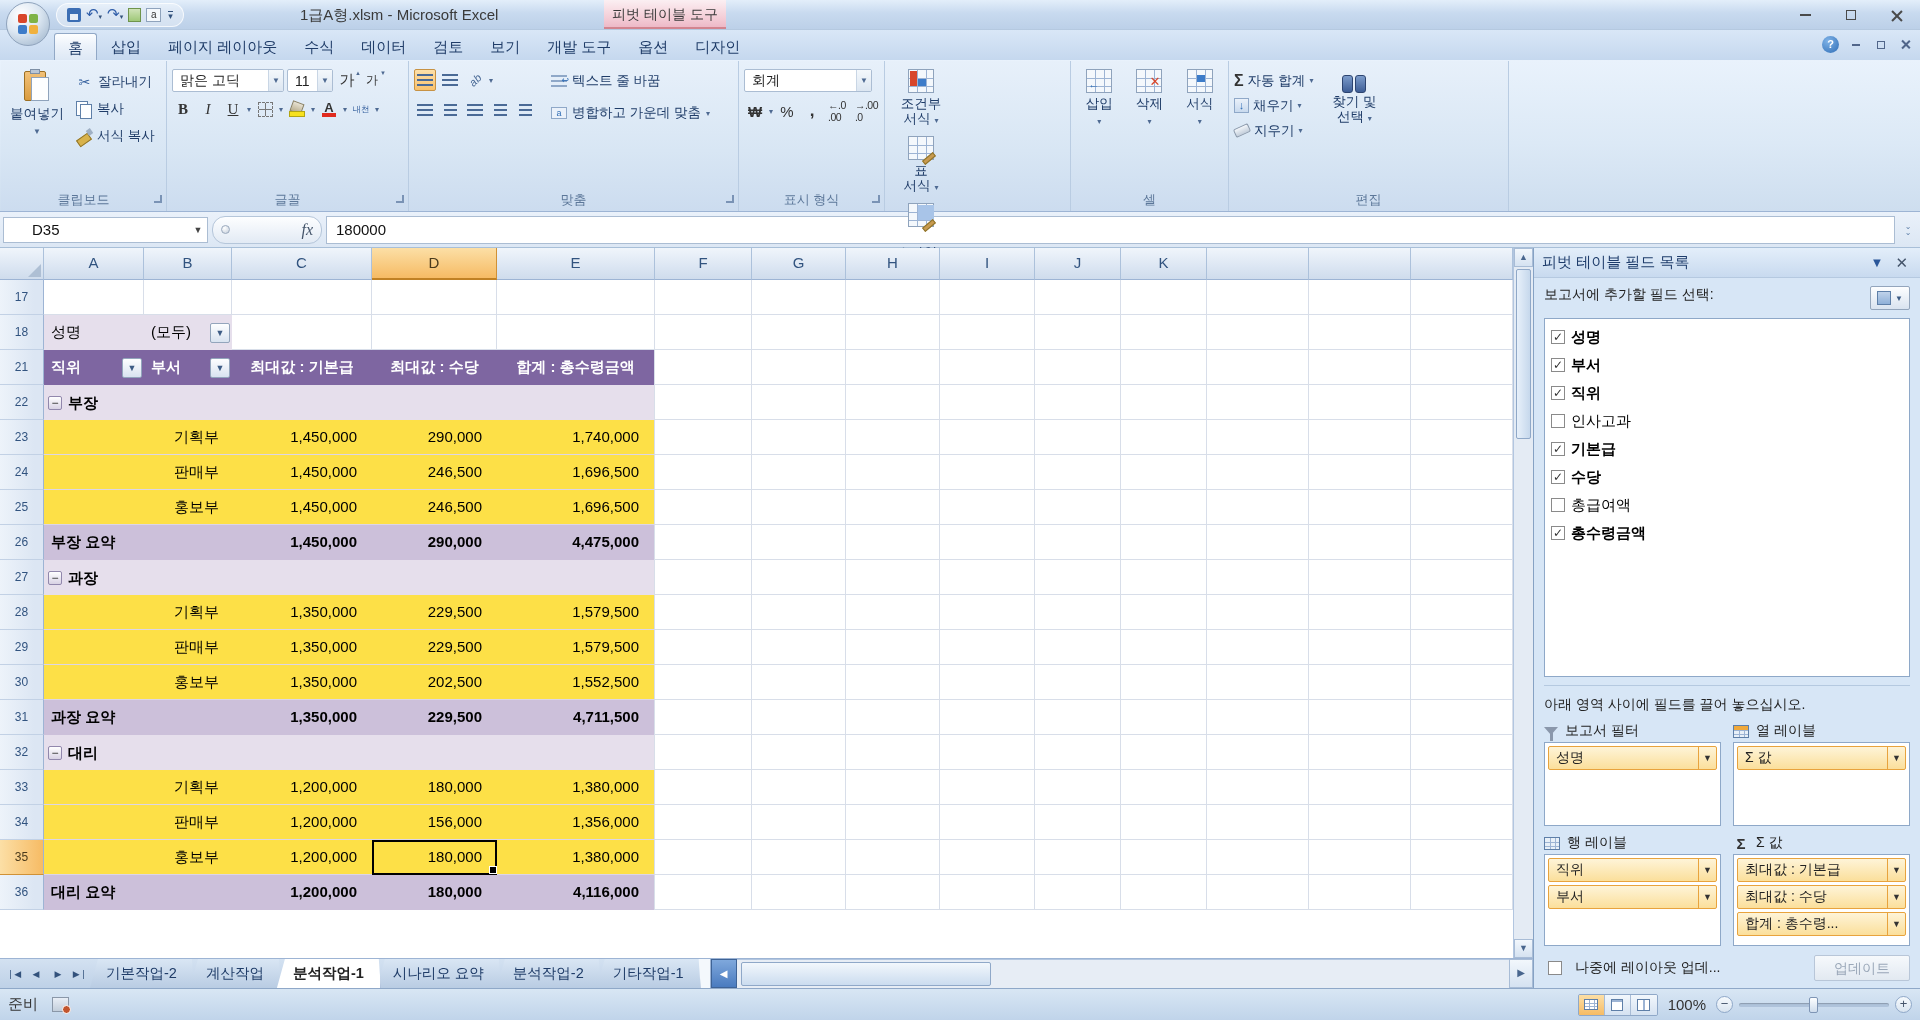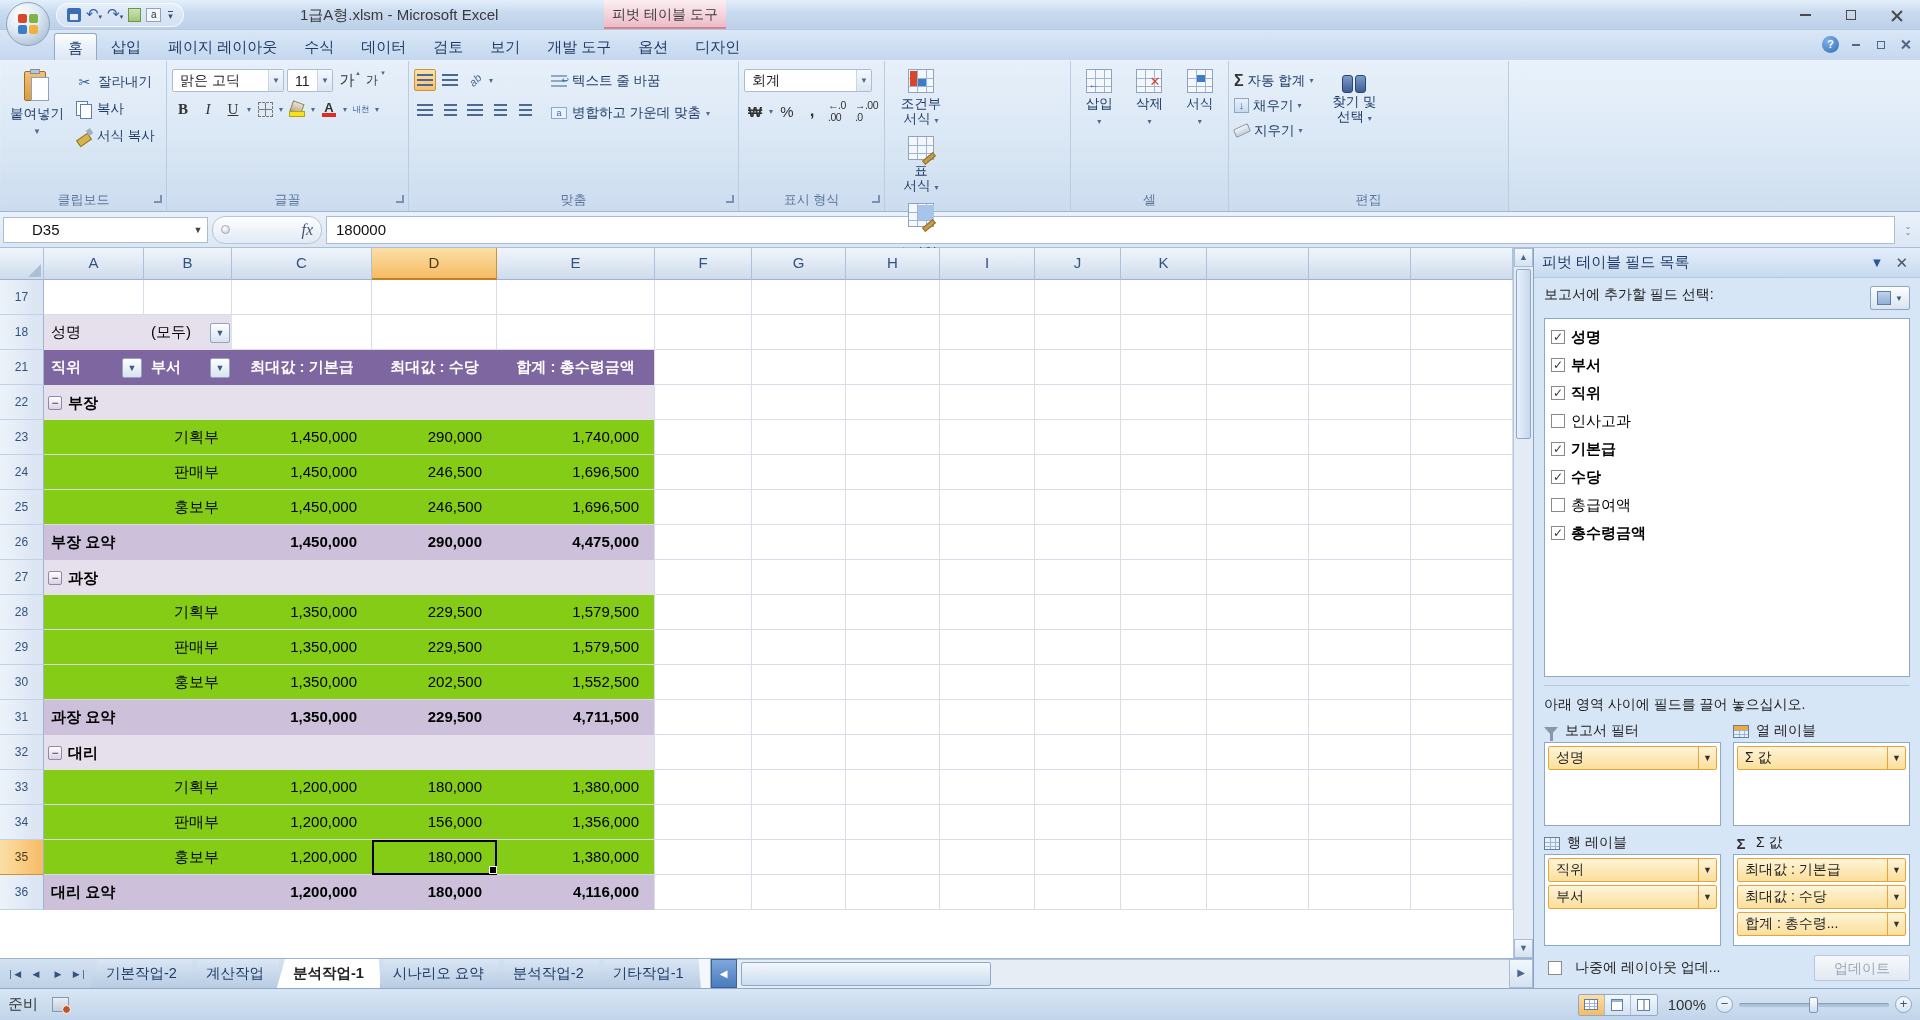--- a/index.html
+++ b/index.html
@@ -134,21 +134,21 @@
   .corner::after { content:''; position:absolute; right:2px; bottom:2px; border-left:13px solid transparent; border-bottom:13px solid #AEBFD4; }
   .ch.sel { background:linear-gradient(180deg,#FCDFA6,#F6BB64); border-right:1px solid #D09136; border-bottom:2px solid #C08124; color:#43author32; color:#4A3A1C; }
   .gridrows { flex:1; overflow:hidden; background:#FFF; }
   .grow { display:flex; height:35px; }
   .gut { width:44px; flex:none; background:linear-gradient(90deg,#EDF3FA,#DCE6F3 80%); border-right:1px solid #9DB4D4; border-bottom:1px solid #C2D1E5; color:#31537F; font-size:12px; text-align:center; line-height:34px; }
   .gut.sel { background:linear-gradient(90deg,#FCDFA6,#F6BB64); border-bottom:1px solid #D09136; color:#4A3A1C; }
   .cell { flex:none; height:35px; line-height:34px; font-size:15px; color:#000; border-right:1px solid #D8DEE9; border-bottom:1px solid #D8DEE9; white-space:nowrap; overflow:hidden; position:relative; background:#FFF; }
   .cell.hdrp { background:#7E66A1; color:#FFF; font-weight:bold; border-right:none; border-bottom:none; }
   .cell.band1 { background:#E6DFEC; border-right:none; border-bottom:none; }
   .cell.band2 { background:#CCC0DA; border-right:none; border-bottom:none; font-weight:bold; }
-  .cell.pdata { background:#84cc16; border-right:none; border-bottom:1px solid #DCD6E6; }
+  .cell.pdata { background:#fde047; border-right:none; border-bottom:1px solid #DCD6E6; }
   .cell.pvE { border-right:1px solid #D8DEE9; }
   .cell.num { text-align:right; padding-right:15px; }
   .cell.lbl { text-align:left; padding-left:7px; }
   .cell.ctr { text-align:center; }
   .cell.cap { padding-left:10px; text-align:left; }
   .cell.dept { text-align:right; padding-right:13px; }
   .grpwrap { display:flex; align-items:center; height:100%; padding-left:4px; font-weight:bold; }
   .xpd { width:14px; height:14px; flex:none; background:linear-gradient(#FFFFFF,#D8D2E4); border:1px solid #9187AC; color:#333; font-size:12px; font-weight:normal; line-height:12px; text-align:center; margin-right:6px; border-radius:2px; }
   .dd { position:absolute; right:2px; top:50%; transform:translateY(-50%); width:20px; height:20px; background:linear-gradient(#FDFEFF,#D9E3F0); border:1px solid #93A5BC; border-radius:2px; color:#3D5C85; font-size:9px; line-height:18px; text-align:center; font-weight:normal; }
   .selcell { outline:2px solid #000; outline-offset:-2px; z-index:4; }

